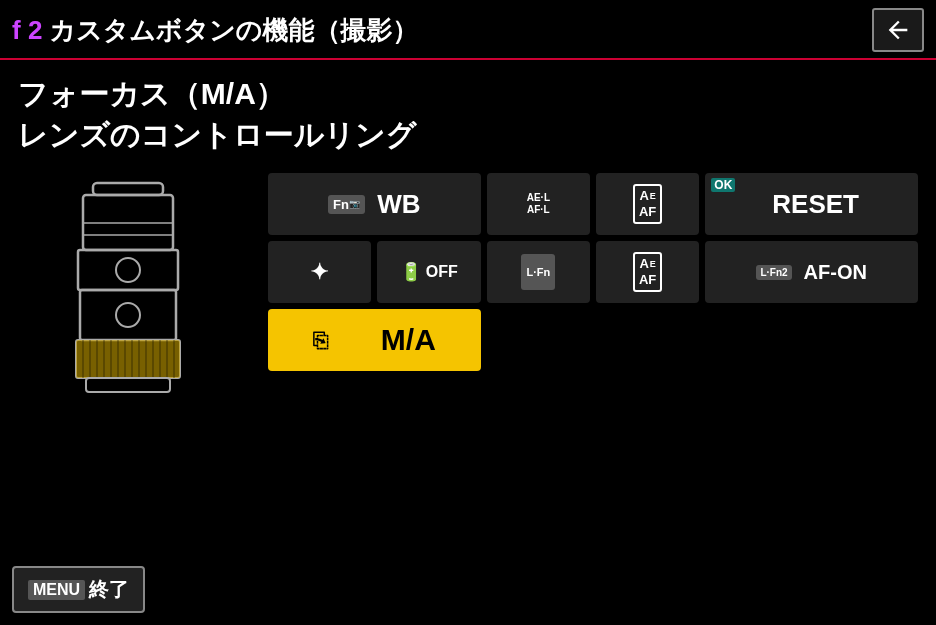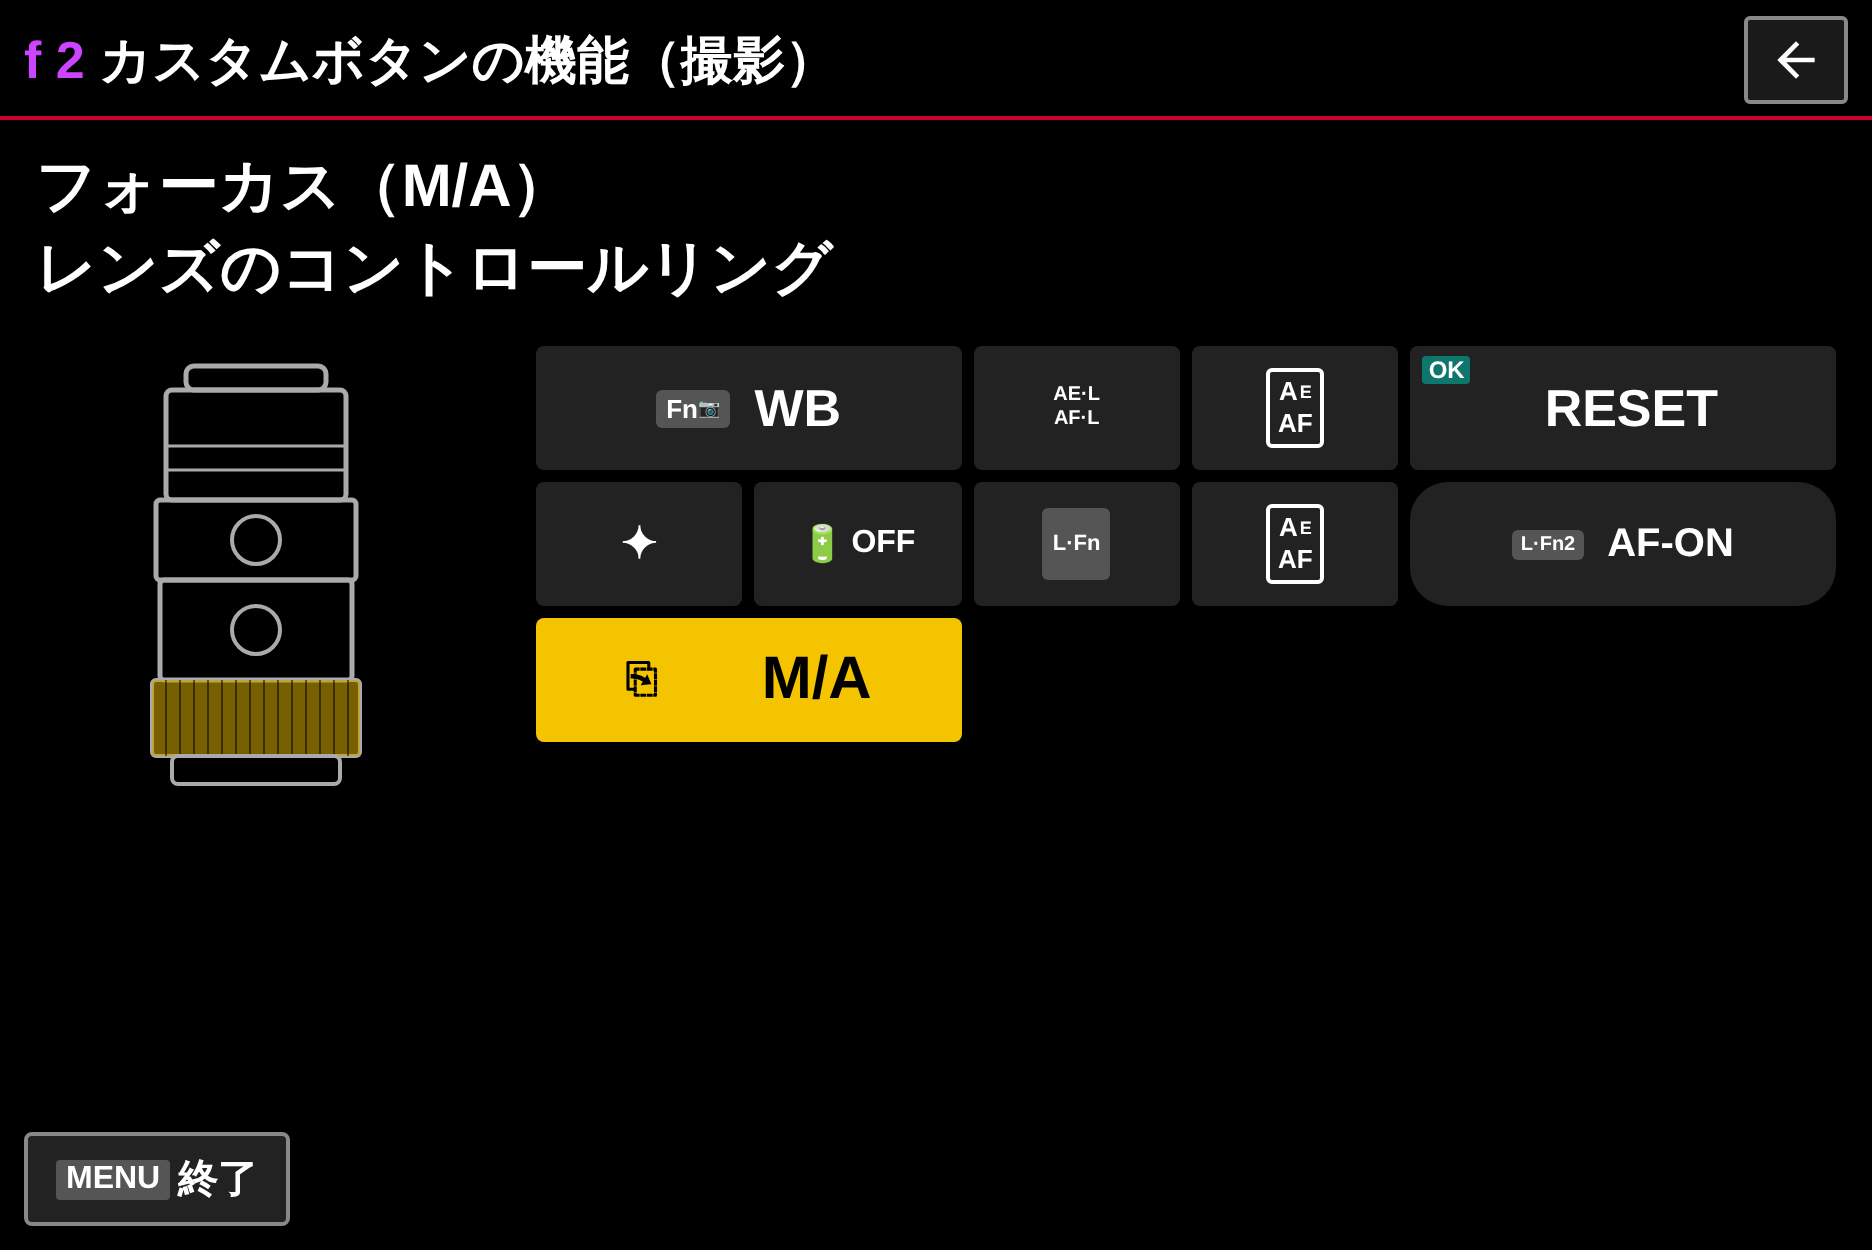--- a/index.html
+++ b/index.html
@@ -391,21 +391,21 @@
     <div class="btn-cell af-icon-cell">
       <div class="af-box">
         <div class="top-row">
           <span style="font-size:13px;">A</span>
           <span style="font-size:9px;vertical-align:super;">E</span>
         </div>
         <span style="font-size:13px;">AF</span>
       </div>
     </div>
 
-    <div class="btn-cell lfn-cell" style="grid-column: span 2; border-radius: 19px;">
+    <div class="btn-cell lfn-cell" style="grid-column: span 2;">
       <span class="lfn2-label">L·Fn2</span>
       <span class="main-text" style="font-size:20px;">AF-ON</span>
     </div>
 
     <div class="btn-cell ma-cell" style="grid-column: 1 / span 2;">
       <span class="ma-ring-icon">⎘</span>
       <span class="ma-text">M/A</span>
     </div>
 
   </div>

